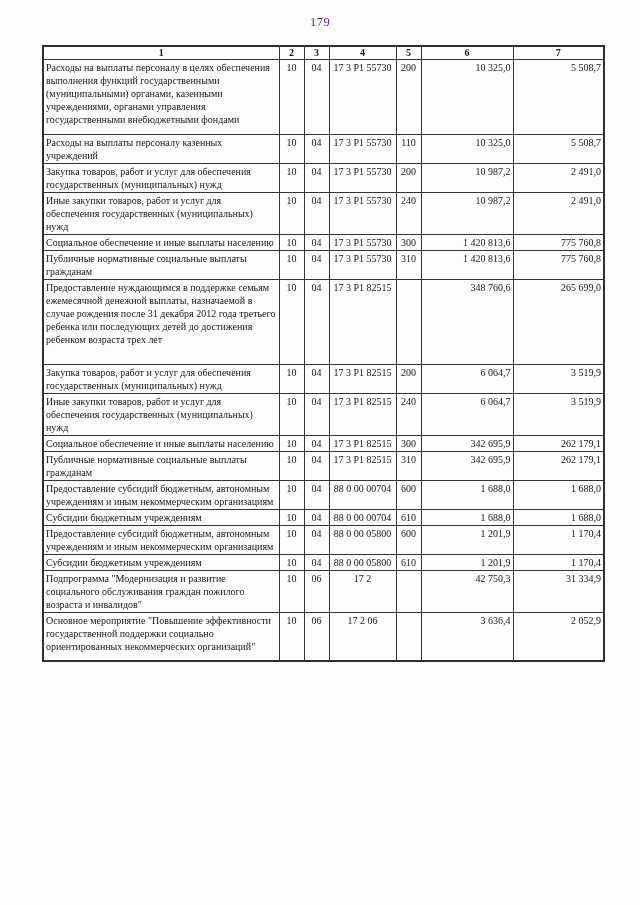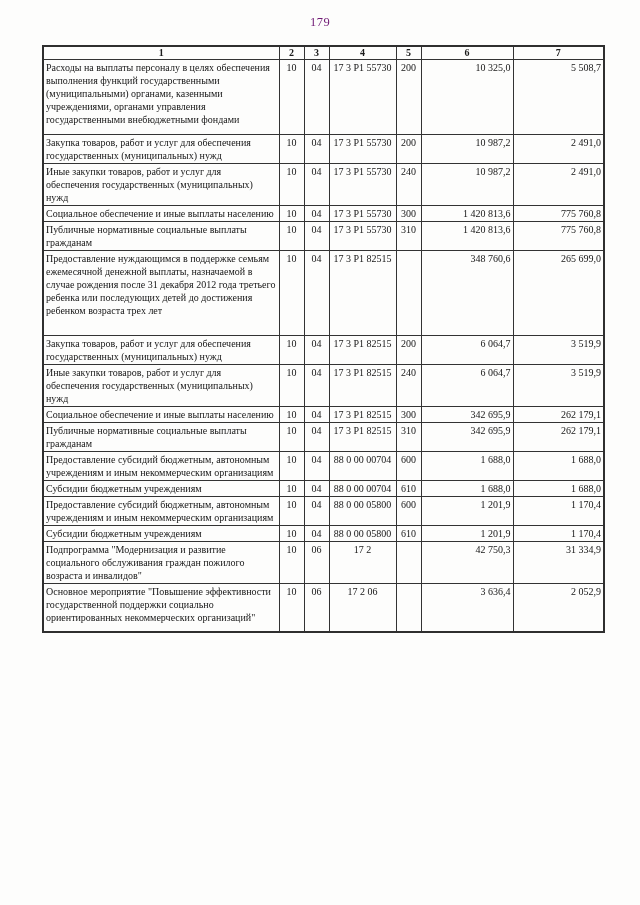--- a/index.html
+++ b/index.html
@@ -83,20 +83,29 @@
         <tr class="r0">
           <td class="c1">Расходы на выплаты персоналу в целях обеспечения выполнения функций государственными (муниципальными) органами, казенными учреждениями, органами управления государственными внебюджетными фондами</td>
           <td class="c2">10</td>
           <td class="c3">04</td>
           <td class="c4">17 3 P1 55730</td>
           <td class="c5">200</td>
           <td class="c6">10 325,0</td>
           <td class="c7">5 508,7</td>
         </tr>
         <tr>
+          <td class="c1">Расходы на выплаты персоналу казенных учреждений</td>
+          <td class="c2">10</td>
+          <td class="c3">04</td>
+          <td class="c4">17 3 P1 55730</td>
+          <td class="c5">110</td>
+          <td class="c6">10 325,0</td>
+          <td class="c7">5 508,7</td>
+        </tr>
+        <tr>
           <td class="c1">Закупка товаров, работ и услуг для обеспечения государственных (муниципальных) нужд</td>
           <td class="c2">10</td>
           <td class="c3">04</td>
           <td class="c4">17 3 P1 55730</td>
           <td class="c5">200</td>
           <td class="c6">10 987,2</td>
           <td class="c7">2 491,0</td>
         </tr>
         <tr>
           <td class="c1">Иные закупки товаров, работ и услуг для обеспечения государственных (муниципальных) нужд</td>

